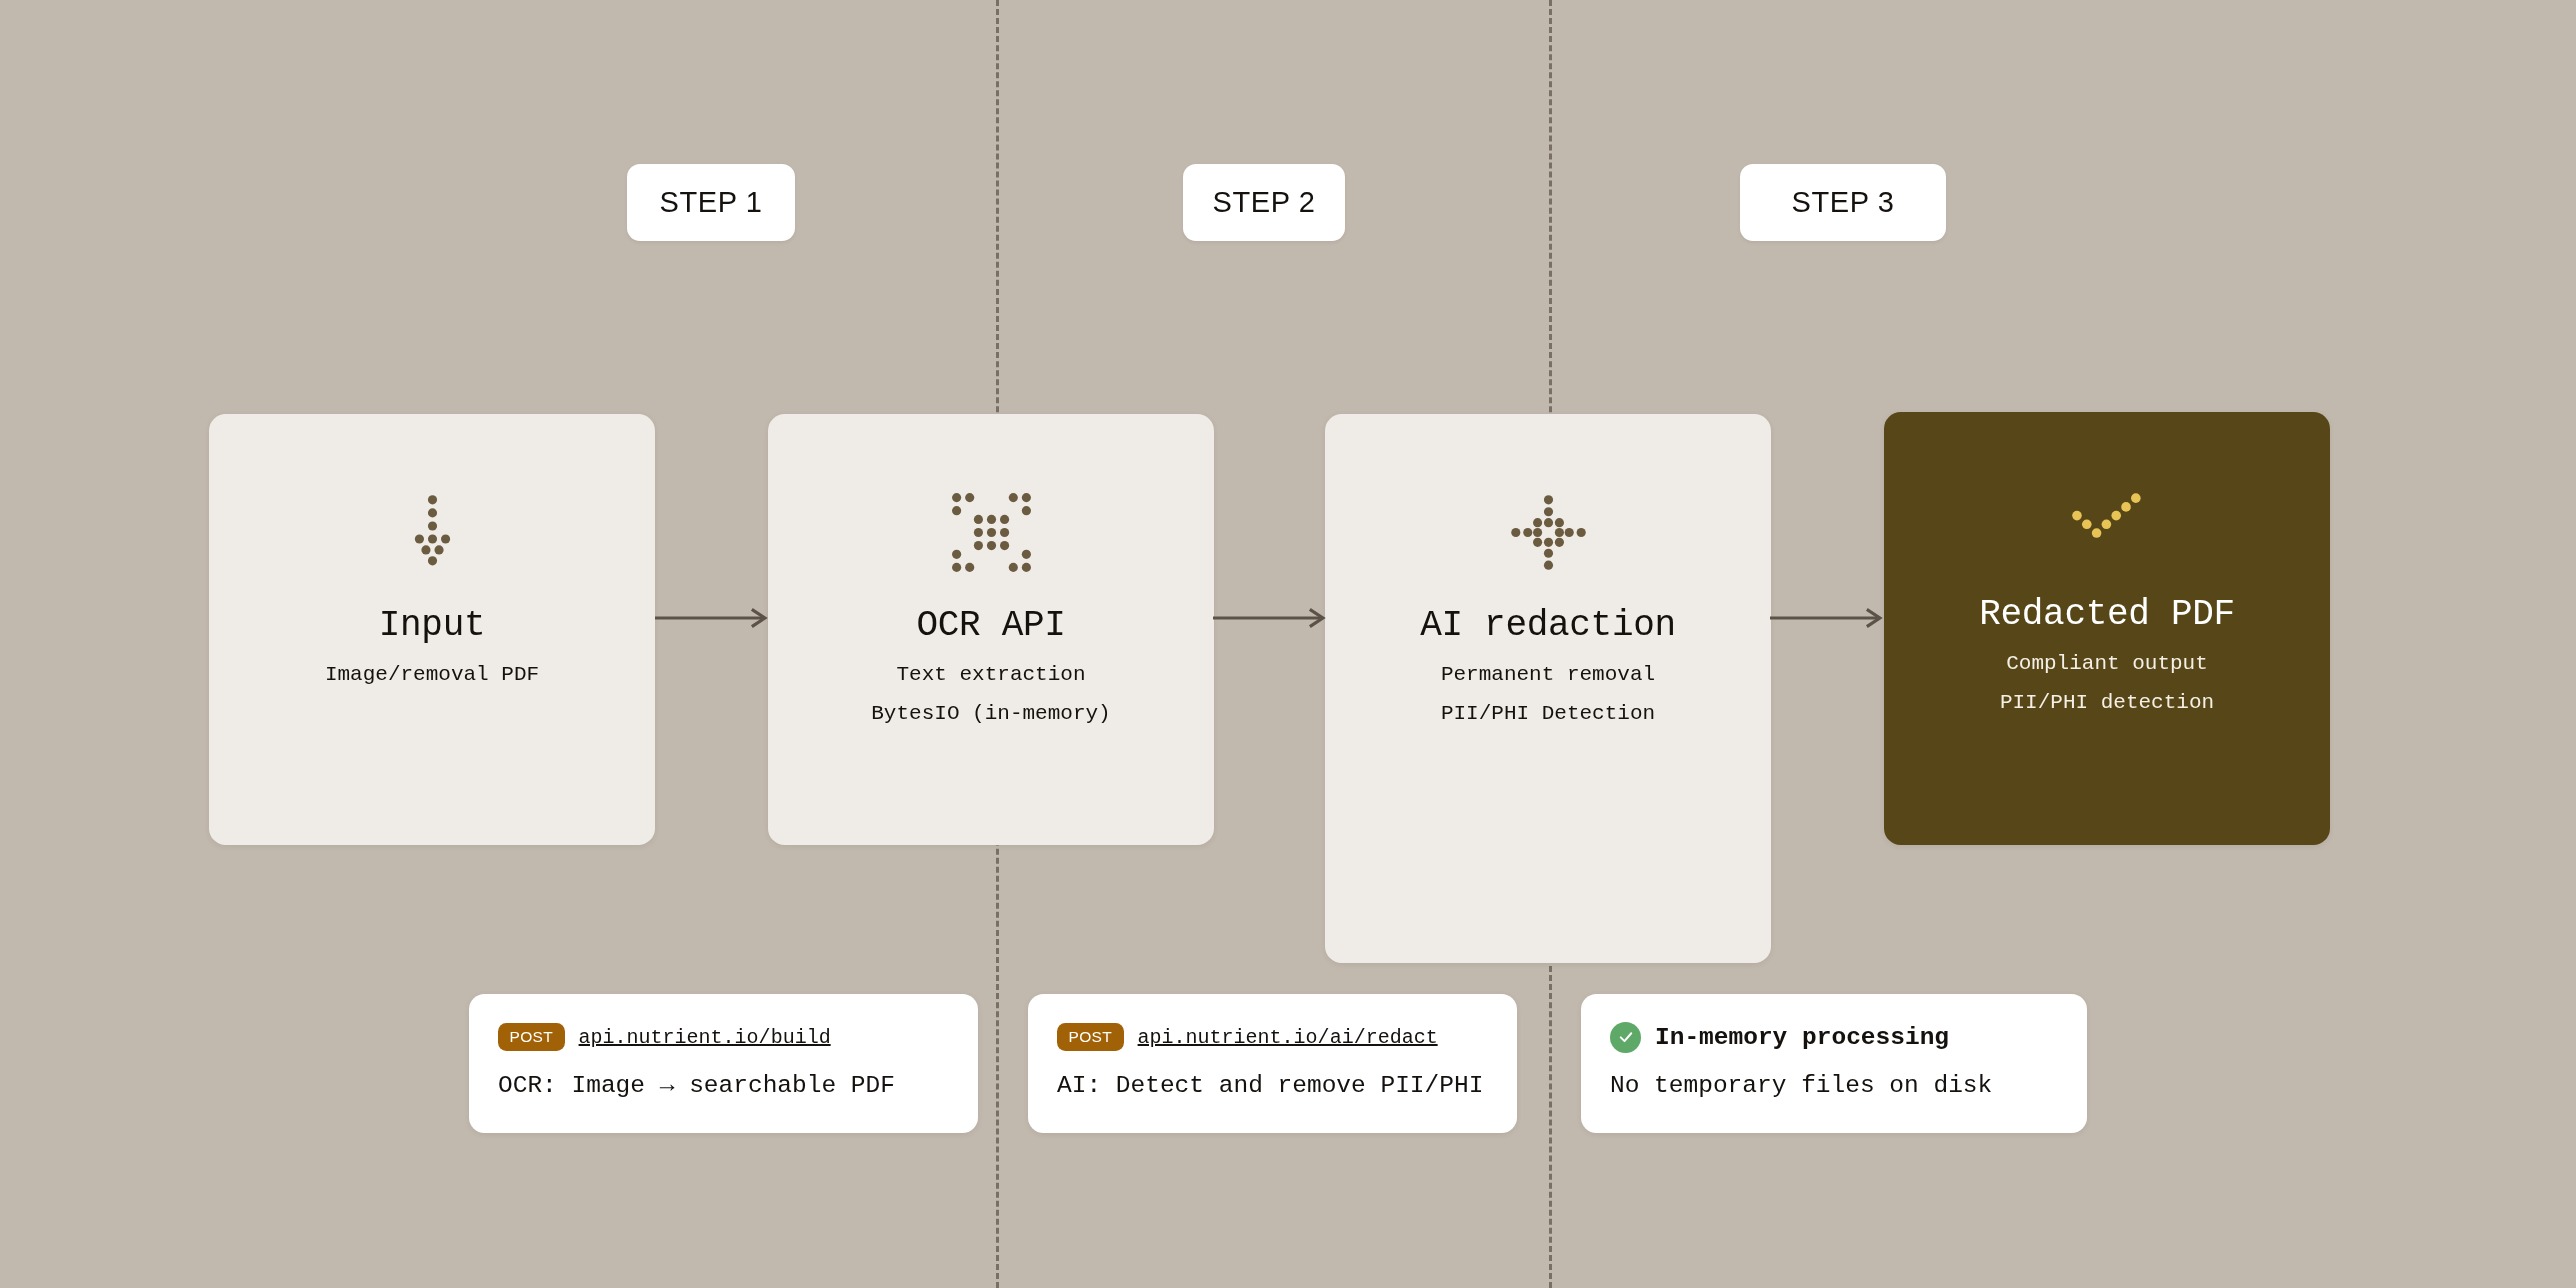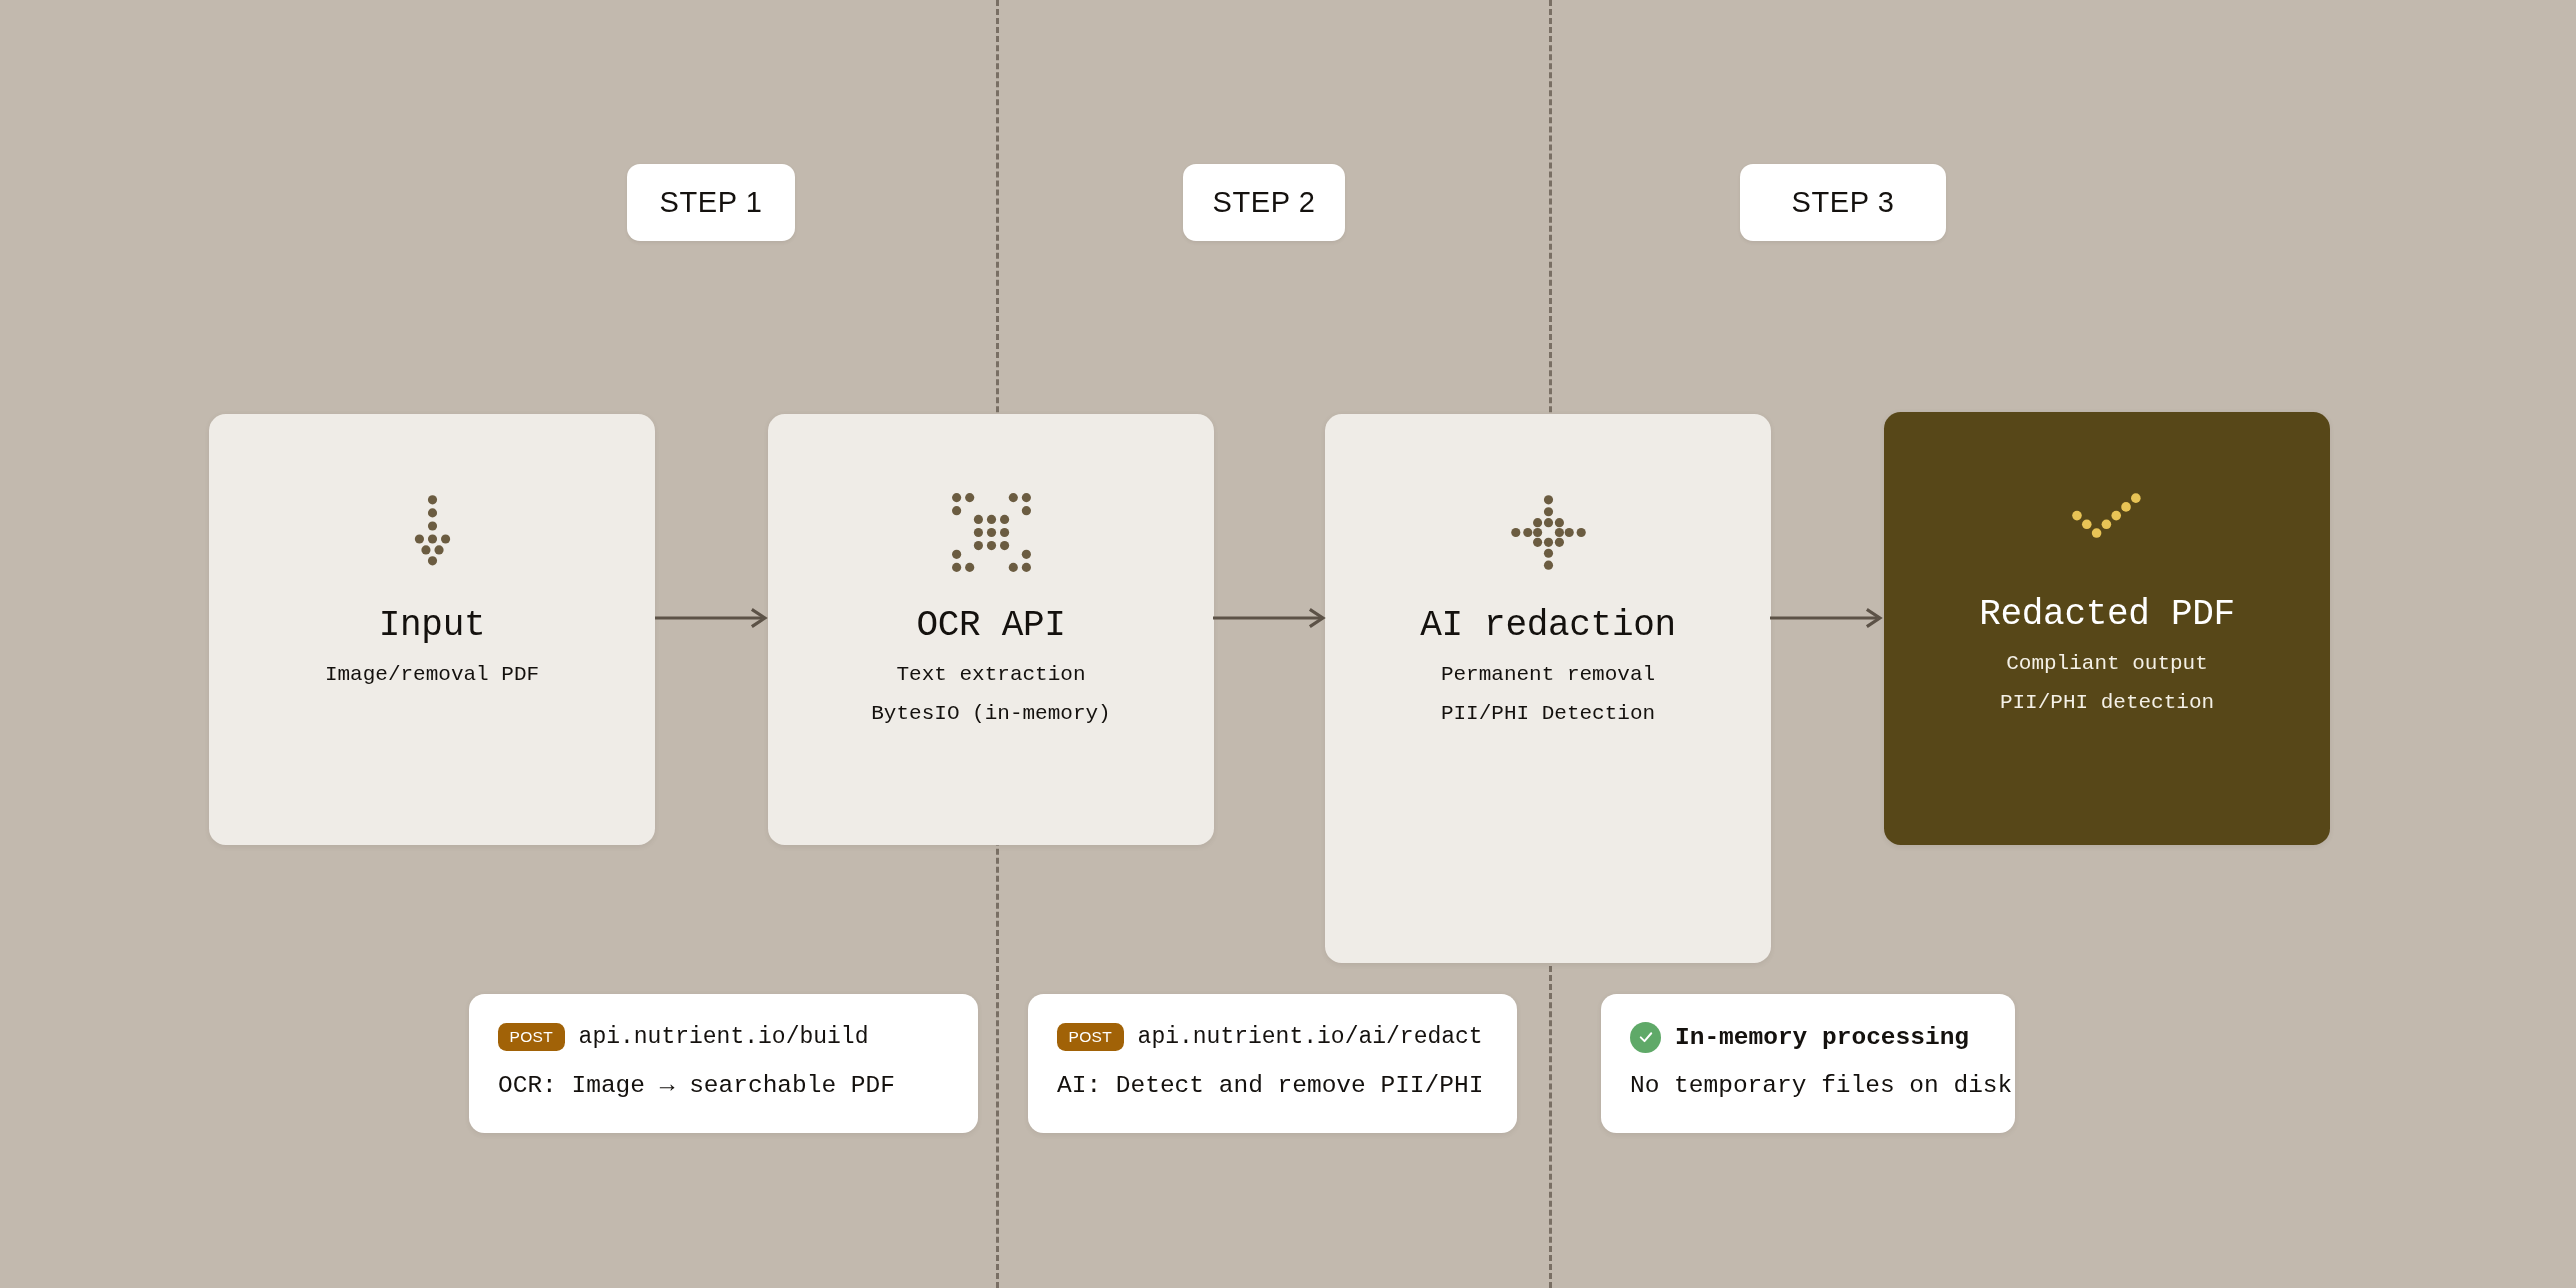--- a/index.html
+++ b/index.html
@@ -117,44 +117,45 @@
     position: absolute;
     background: #ffffff;
     border-radius: 15.5px;
     box-shadow: 0 1.9px 5.2px rgba(80,70,55,.10);
     padding: 24.5px 29px 0 29px;
     top: 994px;
     height: 139px;
   }
   .info-card.i1 { left: 469px;  width: 509px; }
   .info-card.i2 { left: 1028px; width: 489px; }
-  .info-card.i3 { left: 1581px; width: 414px; margin-left: 20px; }
+  .info-card.i3 { left: 1581px; width: 506px; }
 
   .info-head {
     display: flex;
     align-items: center;
     gap: 14px;
     height: 37px;
   }
 
   .method-badge {
     background: #a16207;
     color: #ffffff;
     font-size: 15.5px;
     letter-spacing: 0.3px;
     border-radius: 8.4px;
     padding: 6.4px 11.6px 7px 11.6px;
     line-height: 1;
     font-family: "Liberation Sans", "DejaVu Sans", sans-serif;
   }
 
   .endpoint {
-    font-size: 23px;
-    color: #14110e;
-    white-space: nowrap;
+    font-size: 20px;
+    color: #14110e;
+    white-space: nowrap;
+    text-decoration: underline;
   }
 
   .check-badge {
     width: 31px;
     height: 31px;
     border-radius: 50%;
     background: #5fa968;
     display: flex;
     align-items: center;
     justify-content: center;

